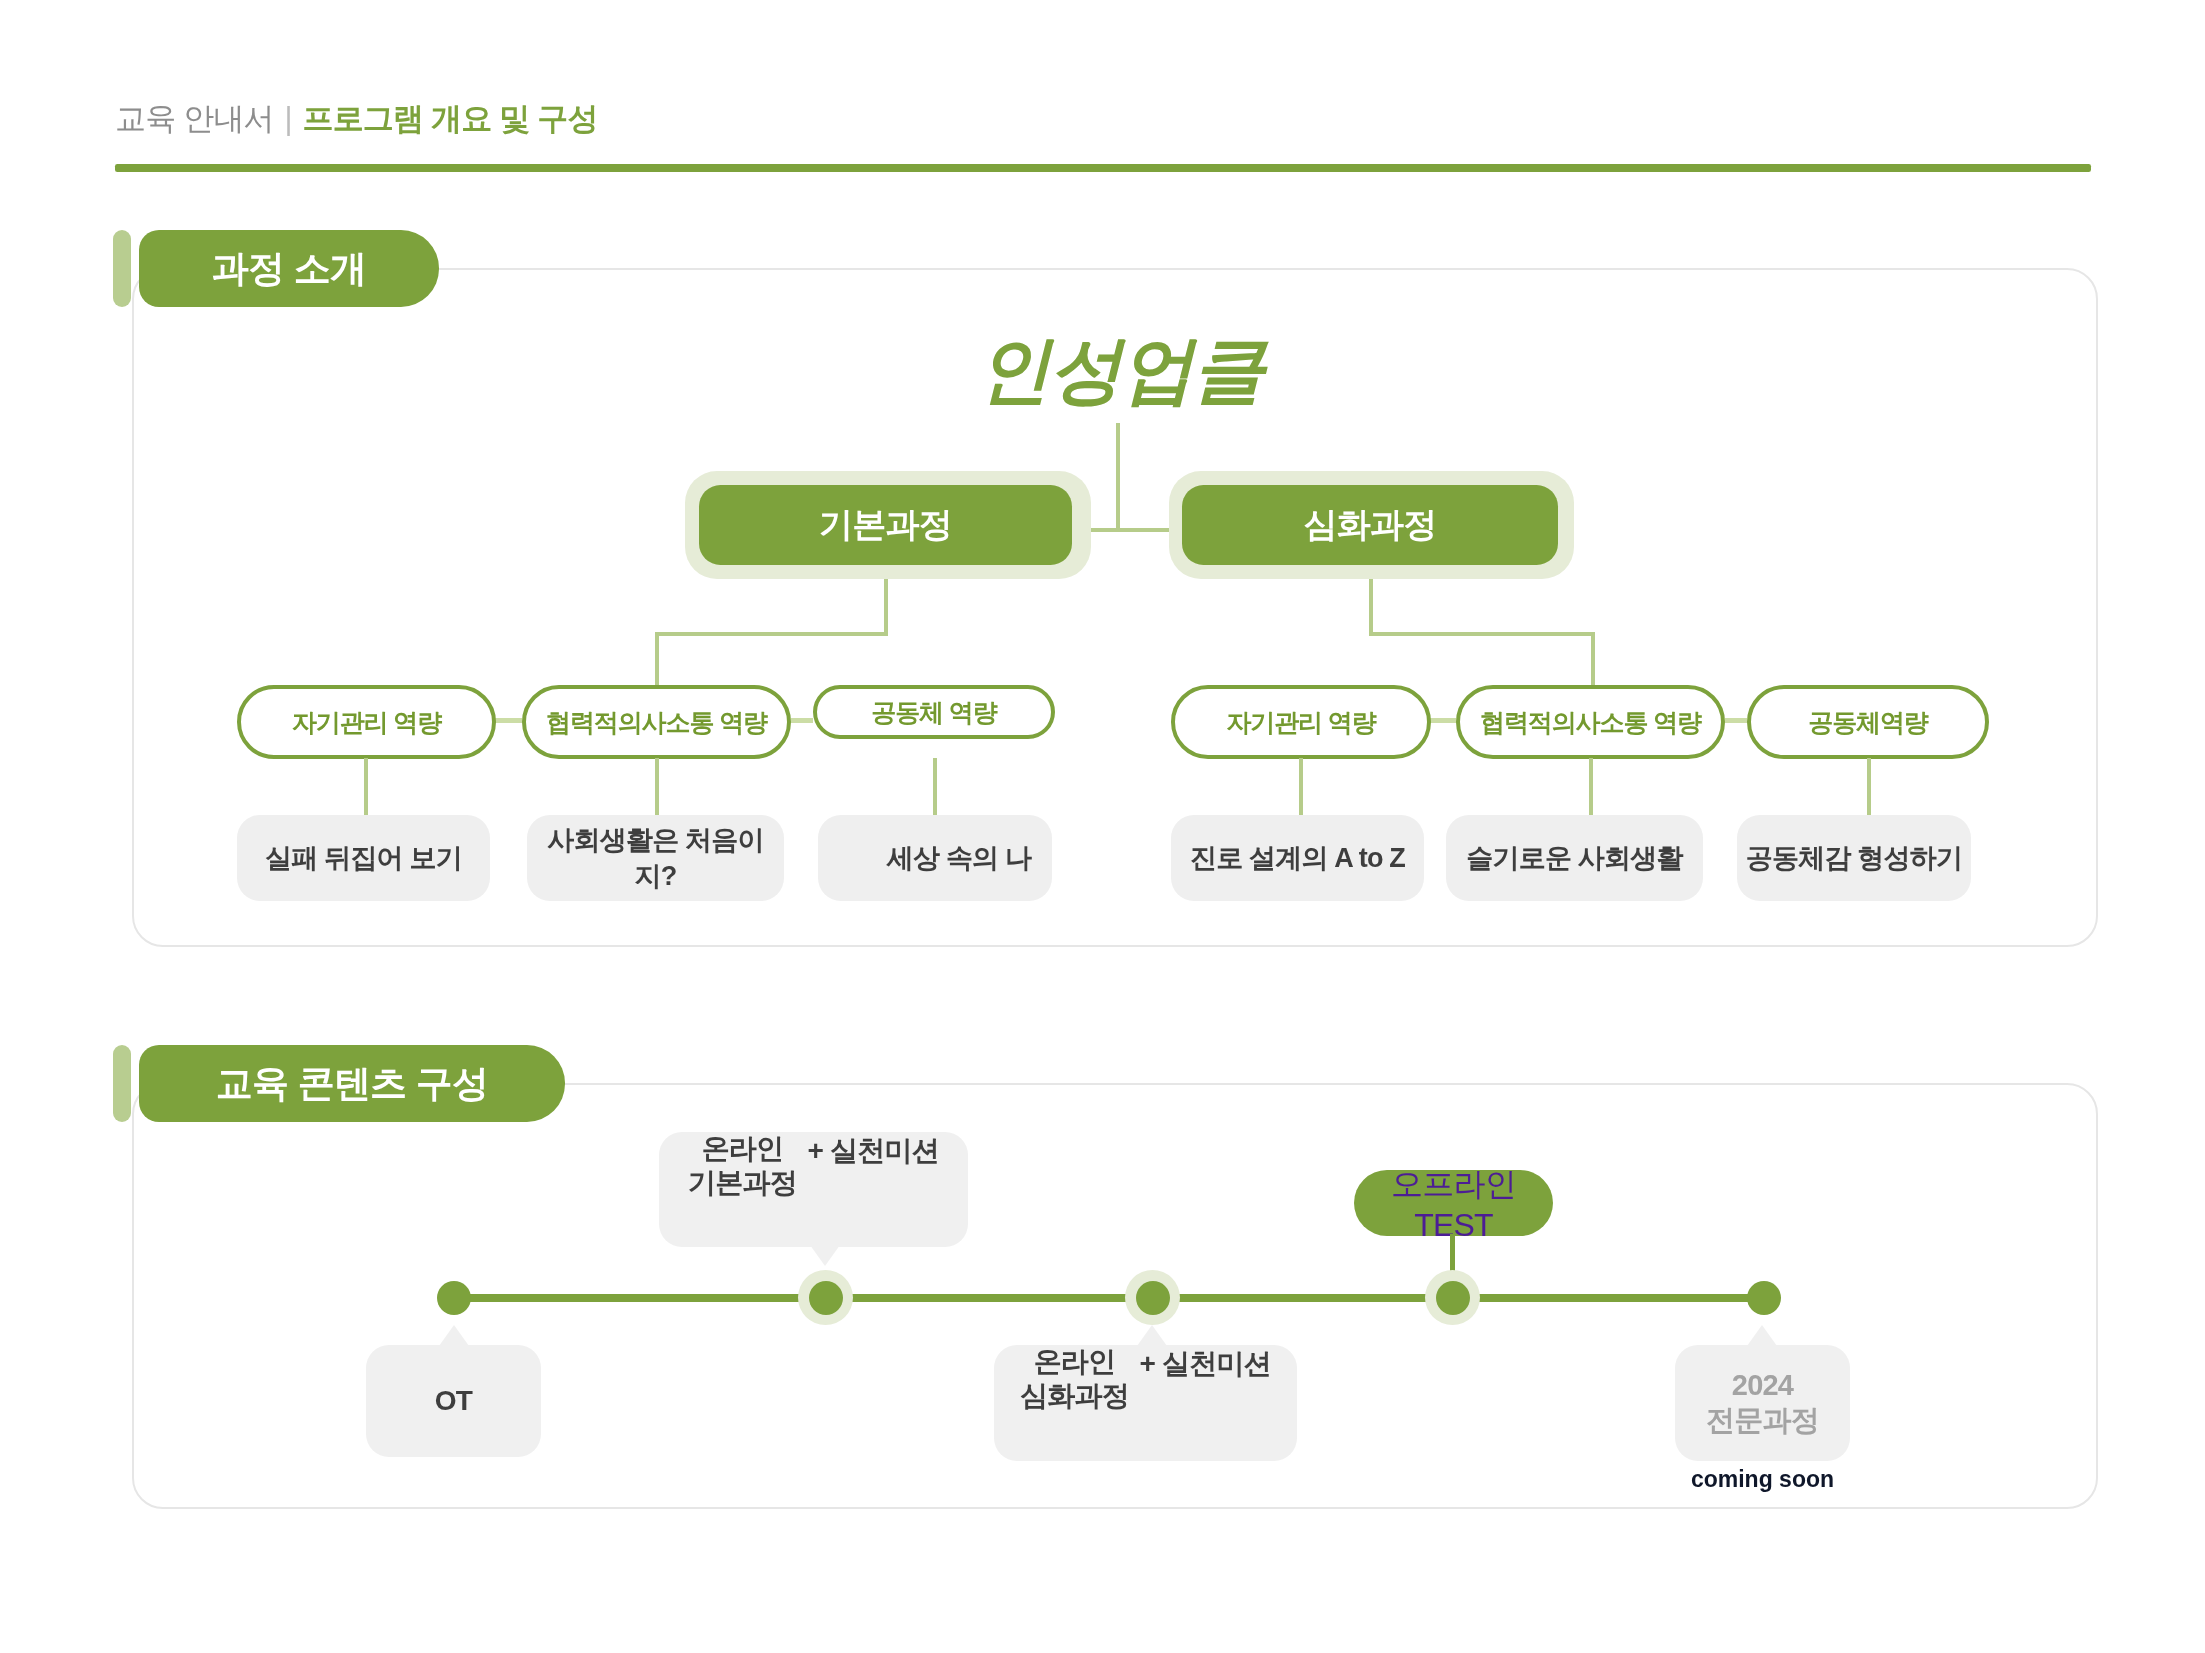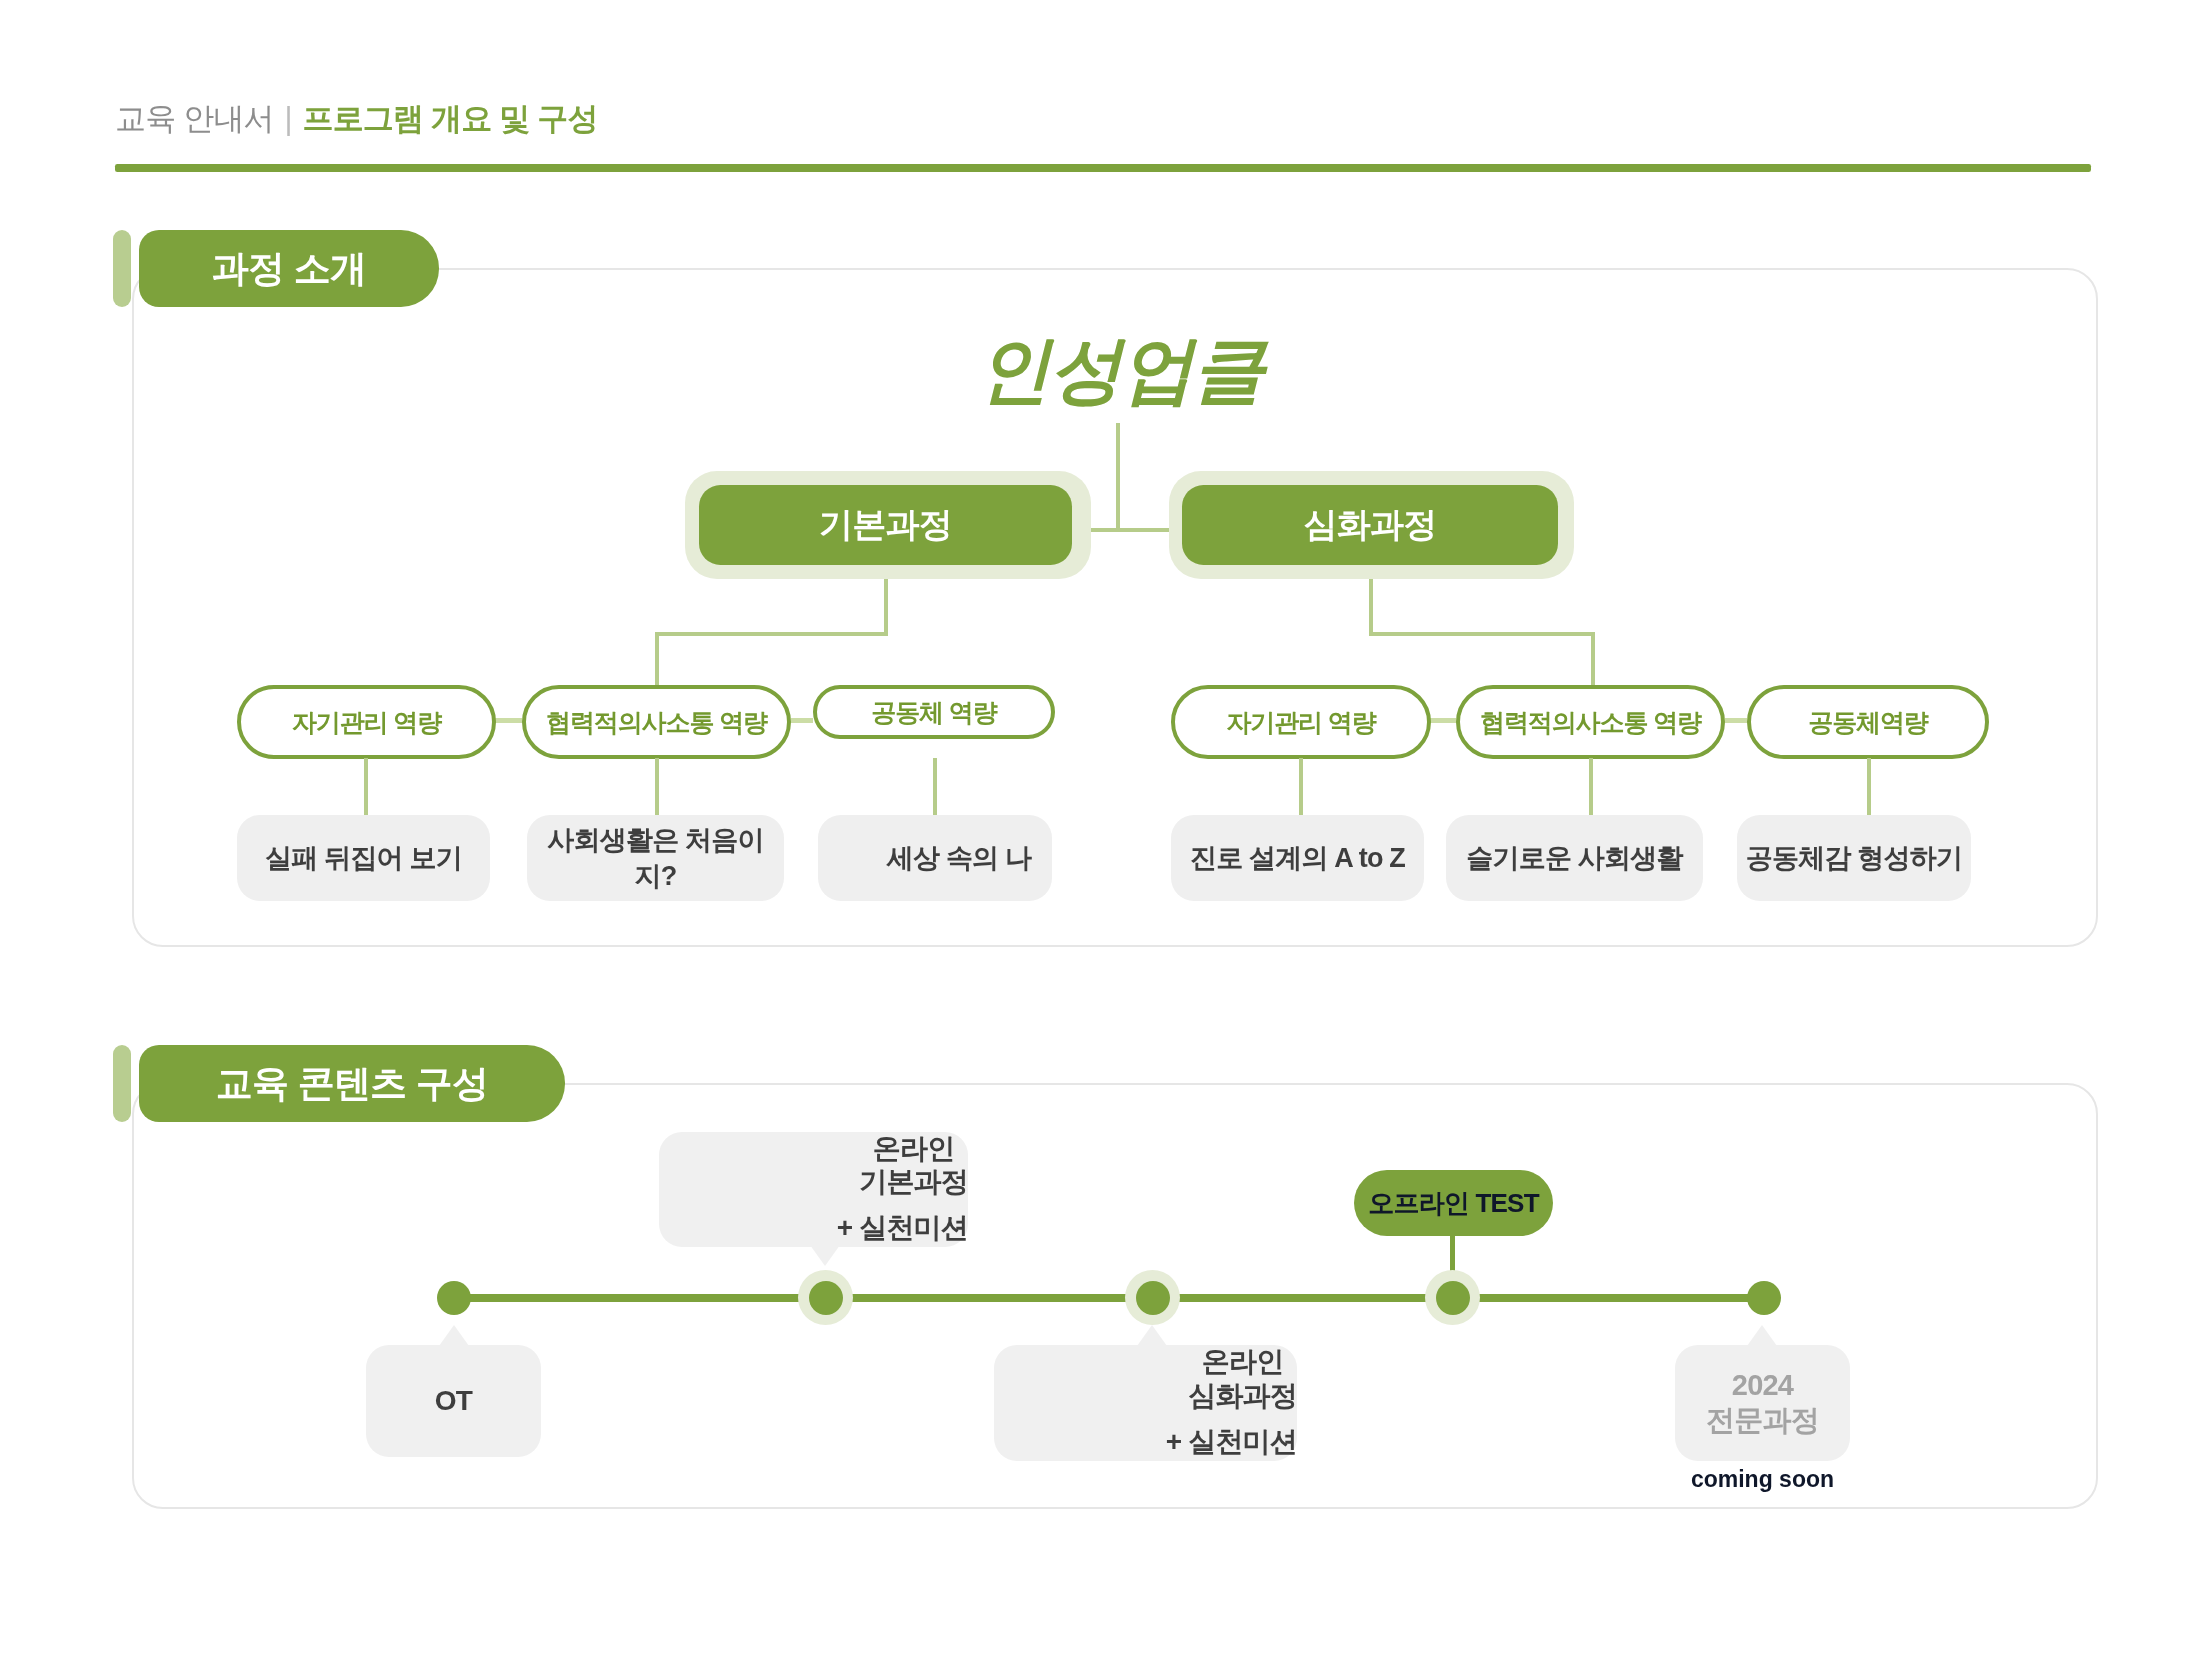--- a/index.html
+++ b/index.html
@@ -32,25 +32,25 @@
   .track { background:#7da23c; border-radius:21.4px; color:#ffffff; font-weight:700; font-size:34px; letter-spacing:-0.8px; }
   .pill { background:#ffffff; border:4.6px solid #7da23c; border-radius:37px;
           color:#73992e; font-weight:700; font-size:25px; letter-spacing:-1.1px; }
   .module { background:#efefef; border-radius:23px; color:#3e3e3e; font-weight:700; font-size:27px; letter-spacing:-0.8px; }
 
   
   .tl-line { background:#7da23c; border-radius:3.8px; }
   .dot { width:34px; height:34px; background:#7da23c; border-radius:50%; }
   .dot-halo { width:55px; height:55px; background:#e6ecd7; border-radius:50%; }
   .bubble { background:#f0f0f0; border-radius:23px; color:#3e3e3e; font-weight:700; font-size:28px; letter-spacing:-0.8px; }
-  .bubble .row { display:flex; align-items:flex-end; justify-content:center; gap:10.7px; width:100%; height:100%;flex-direction:column; }
+  .bubble .row { display:flex; align-items:flex-start; justify-content:center; gap:10.7px; width:100%; height:100%; }
   .stack { display:flex; flex-direction:column; line-height:1.2; text-align:center; }
   .tail-dn { width:0; height:0; border-left:15.3px solid transparent; border-right:15.3px solid transparent; border-top:21.4px solid #f0f0f0; }
   .tail-up { width:0; height:0; border-left:15.3px solid transparent; border-right:15.3px solid transparent; border-bottom:21.4px solid #f0f0f0; }
-  .green-bubble { background:#7da23c; border-radius:33px; color:#0f172a; font-weight:700; font-size:26px; letter-spacing:-0.8px; }
+  .green-bubble { background:#7da23c; border-radius:33px; color:#4c1d95; font-weight:400; font-size:32px; letter-spacing:-0.8px; }
   .future { color:#a3a3a3; }
   .coming { color:#0f172a; font-weight:700; font-size:23px; }
 </style>
 </head>
 <body>
 
 <div>
 
   <div class="abs hdr">
     <span class="doc">교육 안내서</span>

